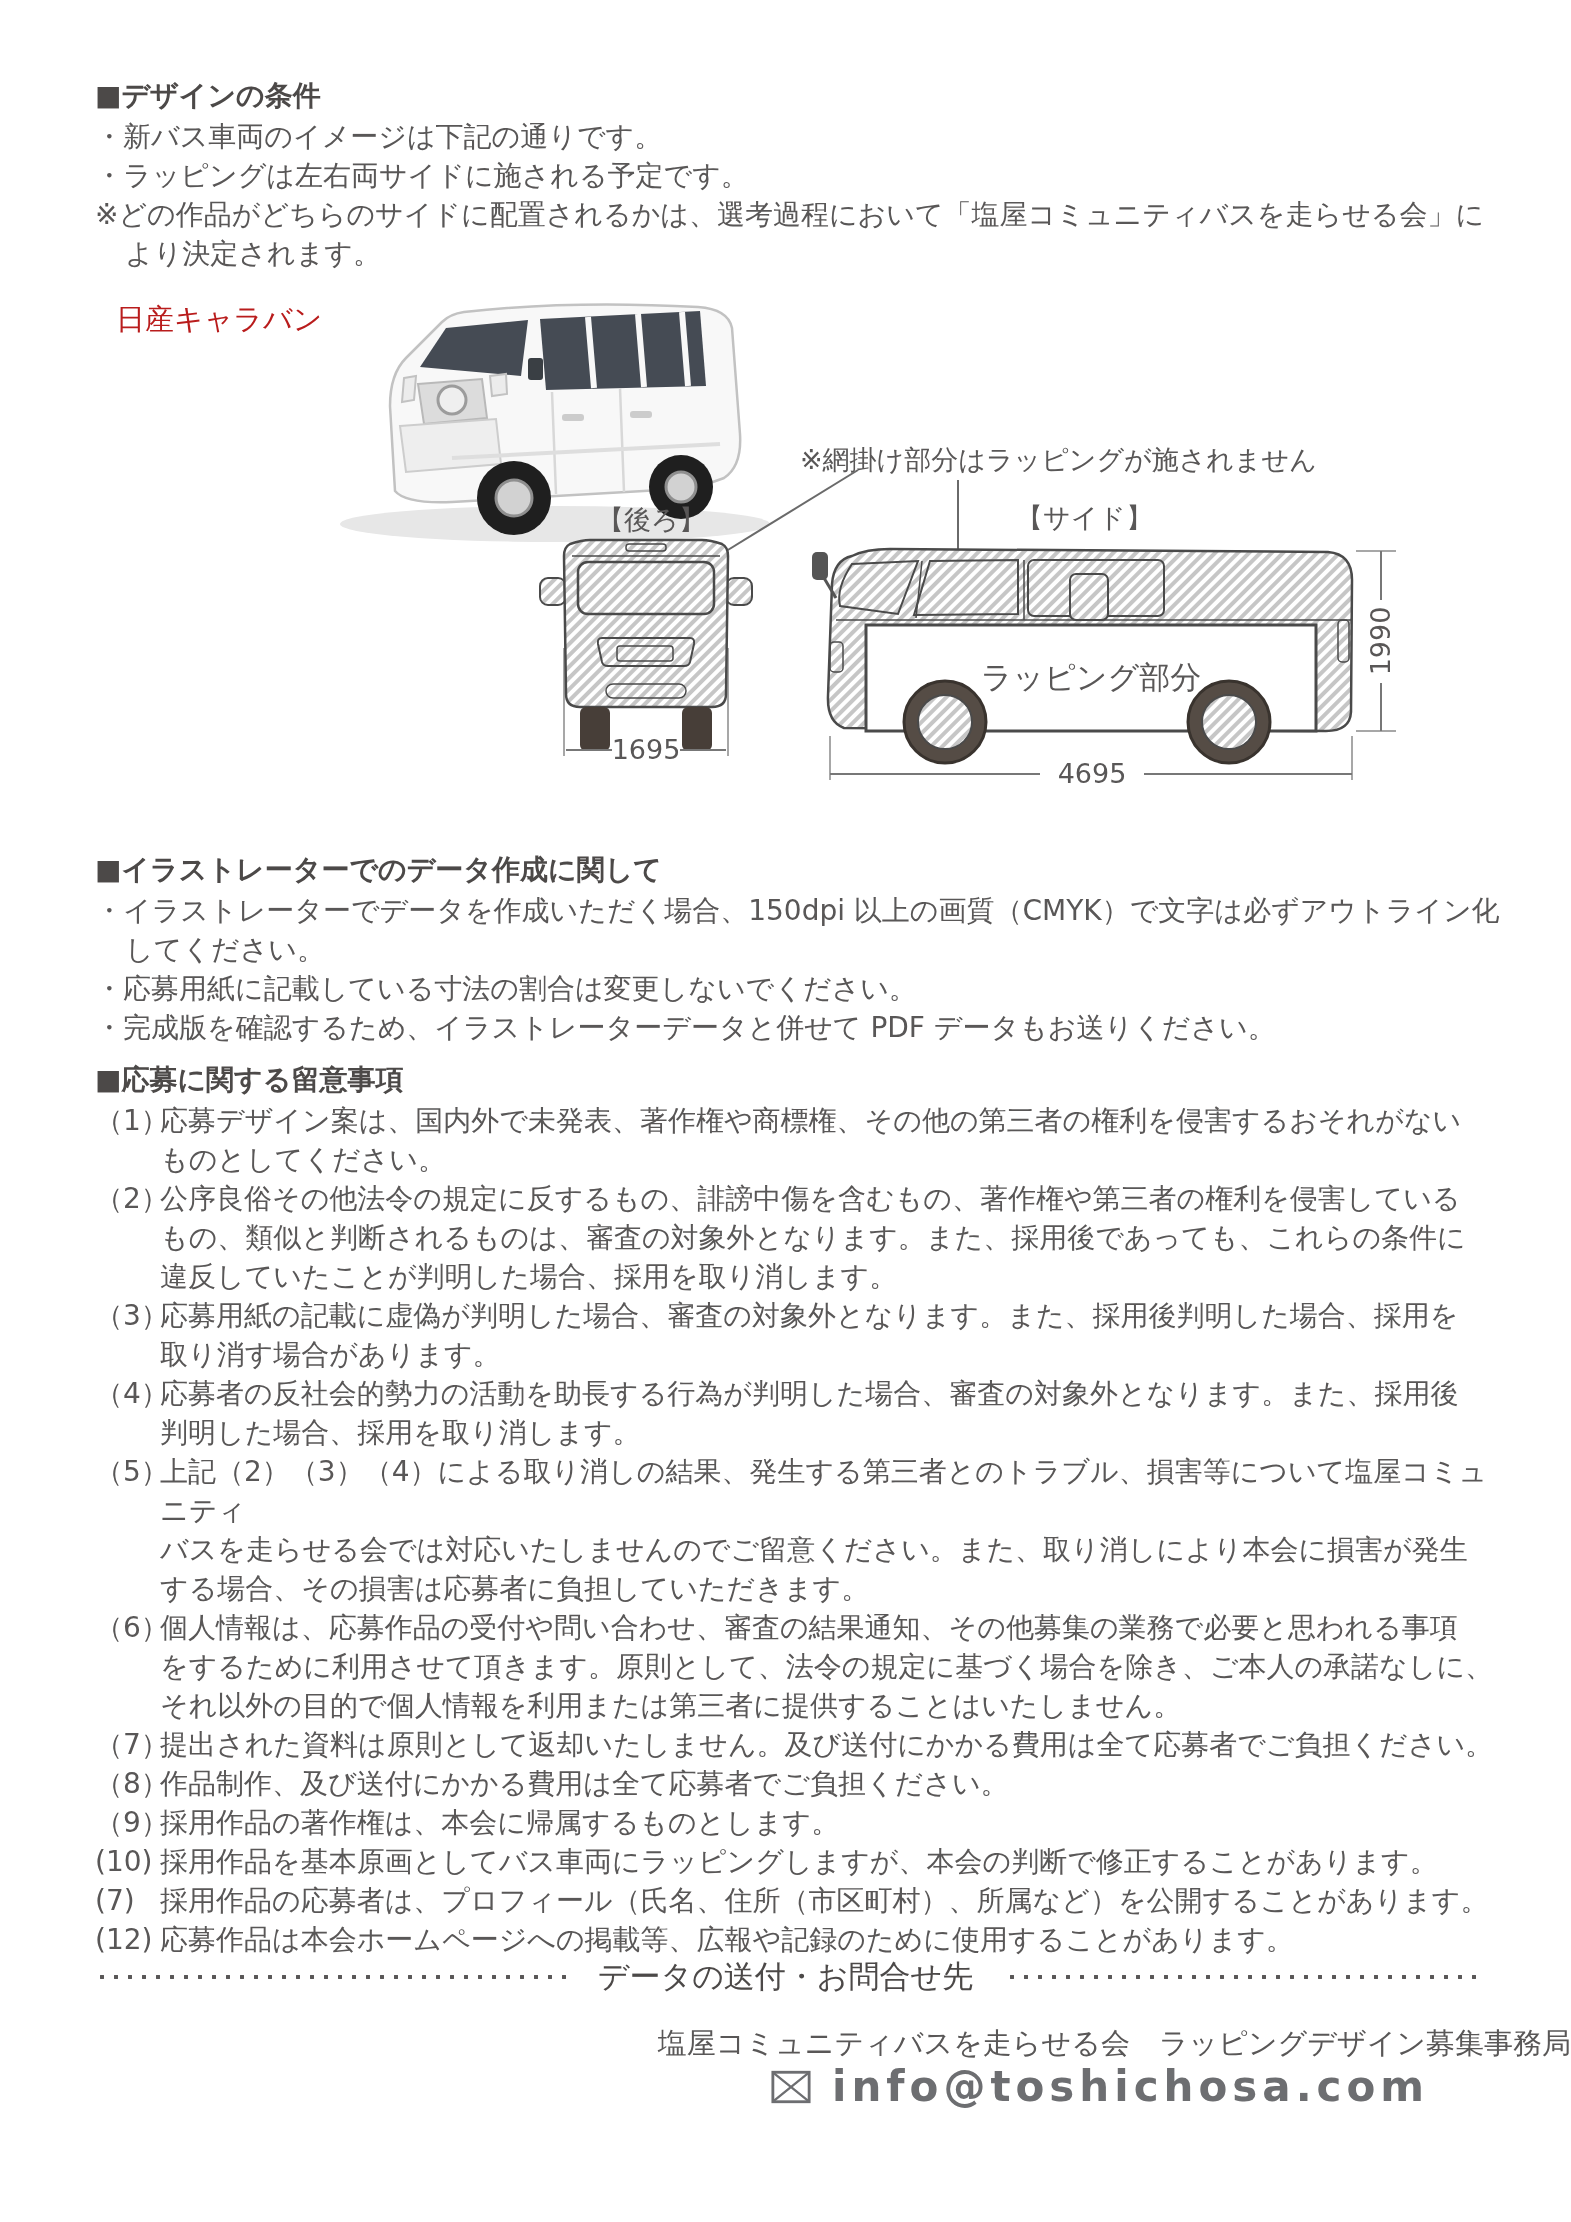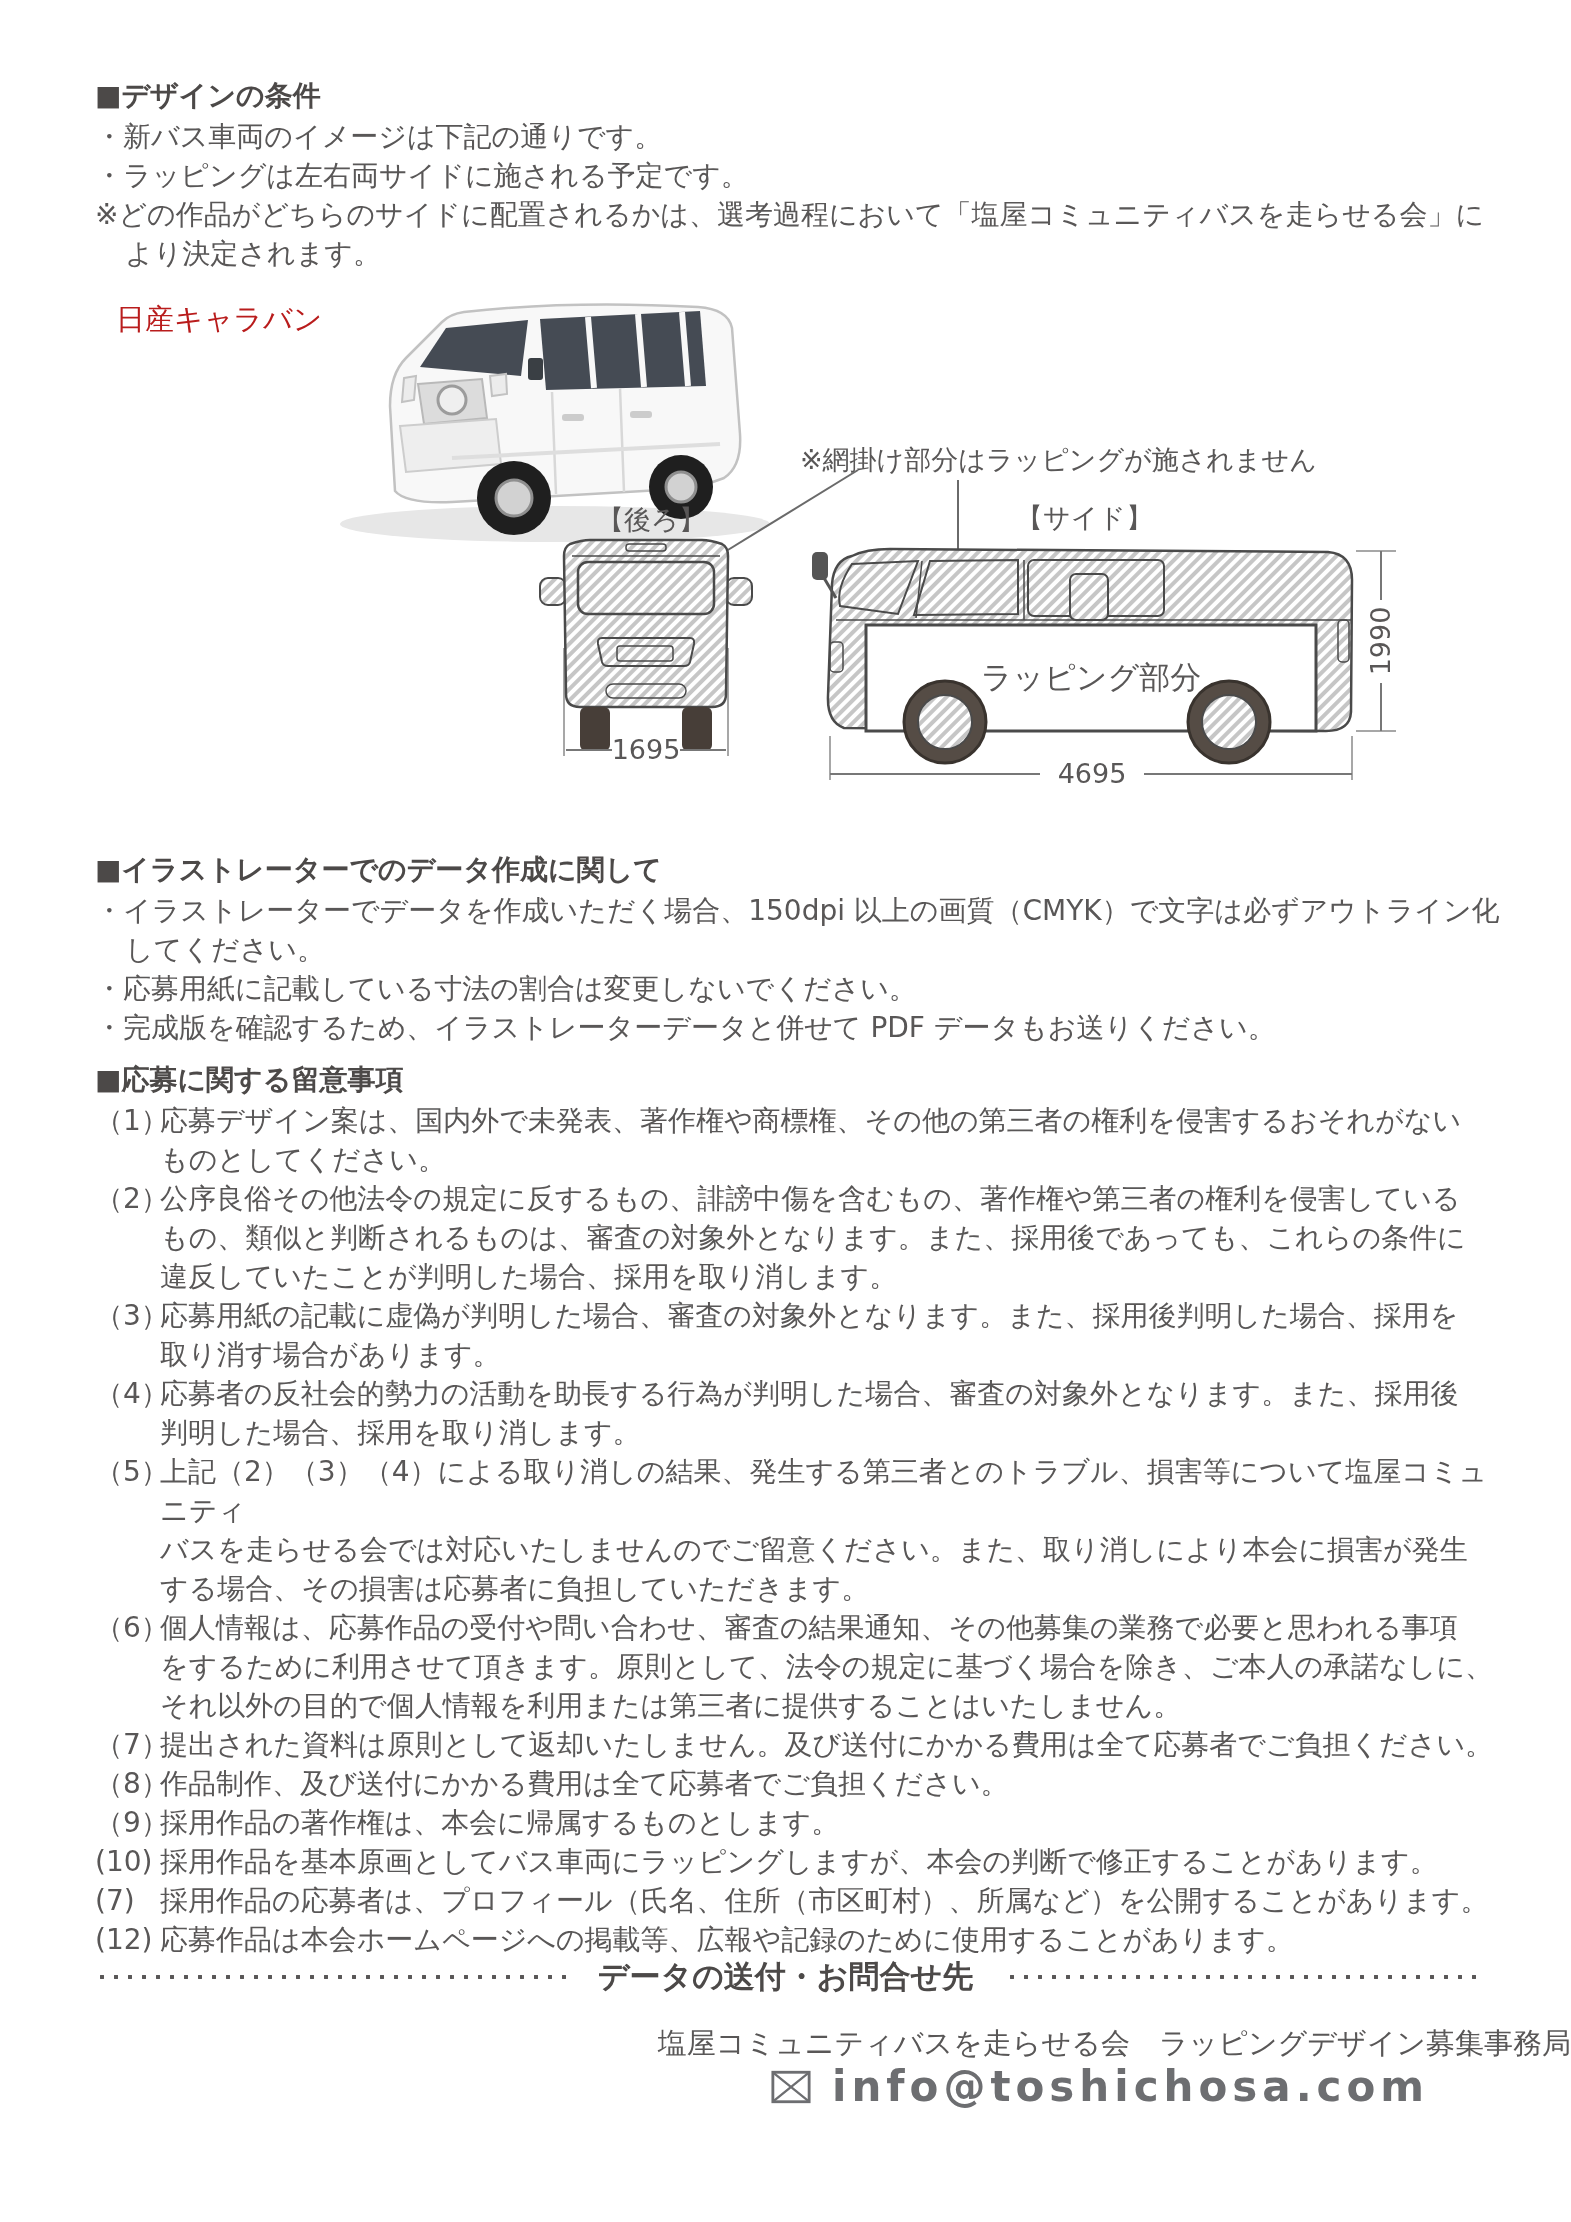--- a/index.html
+++ b/index.html
@@ -14,21 +14,21 @@
   .nrow{display:flex;font-size:28px;line-height:39px;align-items:flex-start}
   .nnum{width:65px;flex:none}
   .ntext{flex:1;white-space:pre-line}
   .diagram-label{font-size:27px;color:#595757}
   .photo-label{font-size:29px;color:#b91c1c}
   .hatch-note{font-size:27px;color:#595757}
   .divider{left:95px;top:1956px;width:1381px;display:flex;align-items:center}
   .dots{flex:1;height:6px;align-self:center;
     background-image:radial-gradient(circle,#595757 2.1px,rgba(0,0,0,0) 2.5px);
     background-size:14px 6px;background-repeat:repeat-x;background-position:left center}
-  .divider-title{font-size:31px;font-weight:bold;color:#4c4948;margin:0 32px;white-space:nowrap}
+  .divider-title{font-size:31px;font-weight:normal;color:#4c4948;margin:0 32px;white-space:nowrap}
   .org-line{left:0;top:2024px;width:1571px;text-align:right;font-size:29px;color:#595757}
   .email-row{left:770px;top:2062px;display:flex;align-items:center;gap:20px}
   .email-text{font-size:42px;font-weight:600;letter-spacing:5px;color:#6d6e71}
   svg text{font-family:"DejaVu Sans",sans-serif}
 </style>
 </head>
 <body>
 
 <div class="abs sec" style="left:95px;top:76px">
   <div class="sec-h">■デザインの条件</div>

